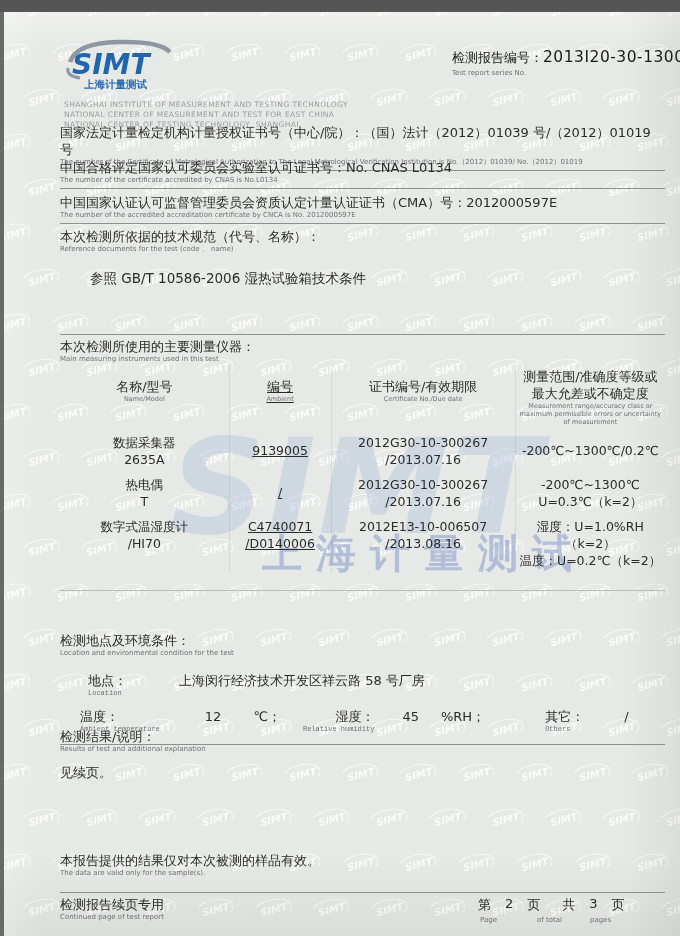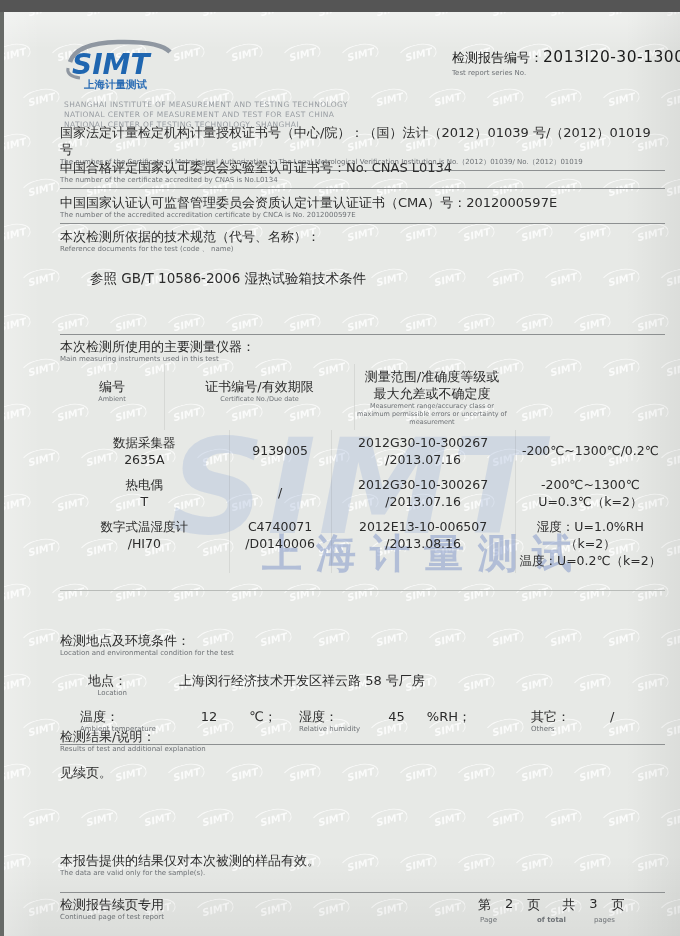--- a/index.html
+++ b/index.html
@@ -53,30 +53,30 @@
   .report-no .line1 { font-size:13px; color:#1a1a1a; white-space:nowrap; }
   .report-no .num   { font-size:15.5px; letter-spacing:.5px; }
   .report-no .sub   { font-size:7px; color:#6d7175; margin-top:2px; }
 
   .sect { position:absolute; left:60px; width:605px; }
   .val  { font-size:13px; }
 
   
   .tbl { position:absolute; left:60px; top:352px; width:605px; border-bottom:1px solid #b9bcb9; }
   .tbl-row { display:flex; }
-  .tbl .c1 { width:170px; } .tbl .c2 { width:100px; } .tbl .c3 { width:185px; } .tbl .c4 { width:150px; }
+  .tbl .c1 { width:170px; } .tbl .c2 { width:100px;text-decoration:underline; } .tbl .c3 { width:185px; } .tbl .c4 { width:150px; }
   .tbl .cell { text-align:center; padding:4px 2px; border-right:1px solid rgba(110,113,110,.14); }
   .tbl .cell:last-child { border-right:none;text-align:center; }
   .tbl .hd-zh { font-size:13px; line-height:17px; }
   .tbl .hd-en { font-size:6.5px; line-height:8px; color:#6d7175; }
   .tbl .bd    { font-size:12.5px; line-height:17px; }
   .tbl-body   { min-height:160px; }
 
   .env-row { display:flex; align-items:flex-start; }
-  .lblpair .en { margin-top:0; }
+  .lblpair .en { margin-top:0;font-family:Liberation Mono, monospace; }
 
   .footer-left  { position:absolute; left:60px; top:884px; }
   .footer-right { position:absolute; left:478px; top:884px; }
   .pagenums { display:flex; gap:14px; font-size:13px; }
   .pagenums-en { display:flex; gap:20px; font-size:7px; color:#6d7175; margin-top:2px; padding-left:2px; }
 </style>
 </head>
 <body>
 
 <div class="page">
@@ -401,20 +401,24 @@
       <div class="zh" style="margin-top:16px; margin-left:30px; font-size:13.5px;">参照 GB/T 10586-2006  湿热试验箱技术条件</div>
     </div>
 
     <div class="sect" style="top:322px; border-top:1px solid #8d9091; padding-top:3px;">
       <div class="zh">本次检测所使用的主要测量仪器：</div>
       <div class="en">Main measuring instruments used in this test</div>
     </div>
 
     <div class="tbl">
       <div class="tbl-row">
+        <div class="cell c1" style="padding-top:14px;">
+          <div class="hd-zh">名称/型号</div>
+          <div class="hd-en">Name/Model</div>
+        </div>
         <div class="cell c2" style="padding-top:14px;">
           <div class="hd-zh">编号</div>
           <div class="hd-en">Ambient</div>
         </div>
         <div class="cell c3" style="padding-top:14px;">
           <div class="hd-zh">证书编号/有效期限</div>
           <div class="hd-en">Certificate No./Due date</div>
         </div>
         <div class="cell c4">
           <div class="hd-zh ml">测量范围/准确度等级或
@@ -452,36 +456,36 @@
           <div class="cell c4 bd ml">湿度：U=1.0%RH（k=2）
 温度：U=0.2℃（k=2）</div>
         </div>
       </div>
     </div>
 
     <div class="sect" style="top:620px;">
       <div class="zh">检测地点及环境条件：</div>
       <div class="en">Location and environmental condition for the test</div>
 
-      <div class="env-row" style="margin-top:14px;text-align:right;">
+      <div class="env-row" style="margin-top:14px;">
         <div class="lblpair" style="margin-left:28px;">
           <div class="zh">地点：</div>
           <div class="en">Location</div>
         </div>
         <div class="zh" style="margin-left:52px;">上海闵行经济技术开发区祥云路 58 号厂房</div>
       </div>
 
       <div class="env-row rule" style="margin-top:10px; padding-bottom:10px;">
         <div class="lblpair" style="margin-left:20px;">
           <div class="zh">温度：</div>
           <div class="en">Ambient temperature</div>
         </div>
         <div class="zh" style="margin-left:45px;">12</div>
         <div class="zh" style="margin-left:32px;">℃；</div>
-        <div class="lblpair" style="margin-left:22px;">
+        <div class="lblpair" style="margin-left:22px;text-align:right;">
           <div class="zh">湿度：</div>
           <div class="en">Relative humidity</div>
         </div>
         <div class="zh" style="margin-left:28px;">45</div>
         <div class="zh" style="margin-left:22px;text-align:center;">%RH；</div>
         <div class="lblpair" style="margin-left:60px;">
           <div class="zh">其它：</div>
           <div class="en">Others</div>
         </div>
         <div class="zh" style="margin-left:40px;">/</div>
@@ -508,21 +512,21 @@
       <div class="pagenums">
         <span>第</span>
         <span>2</span>
         <span>页</span>
         <span style="margin-left:8px;">共</span>
         <span>3</span>
         <span>页</span>
       </div>
       <div class="pagenums-en">
         <span>Page</span>
-        <span style="margin-left:20px;font-weight:bold;">of total</span>
+        <span style="margin-left:20px;">of total</span>
         <span style="margin-left:8px;">pages</span>
       </div>
     </div>
 
   </div>
 
   <div class="tone"></div>
   <div class="edge-left"></div>
   <div class="edge-bottom"></div>
 </div>

